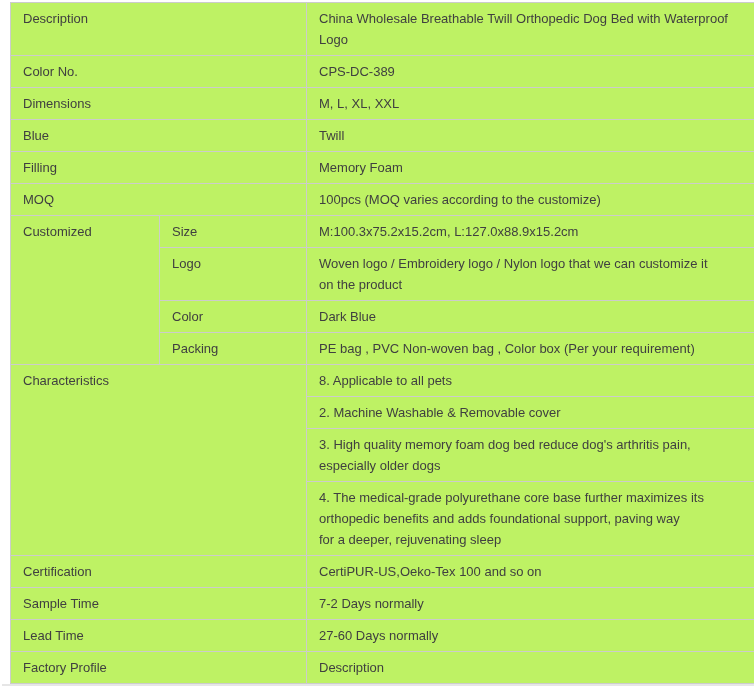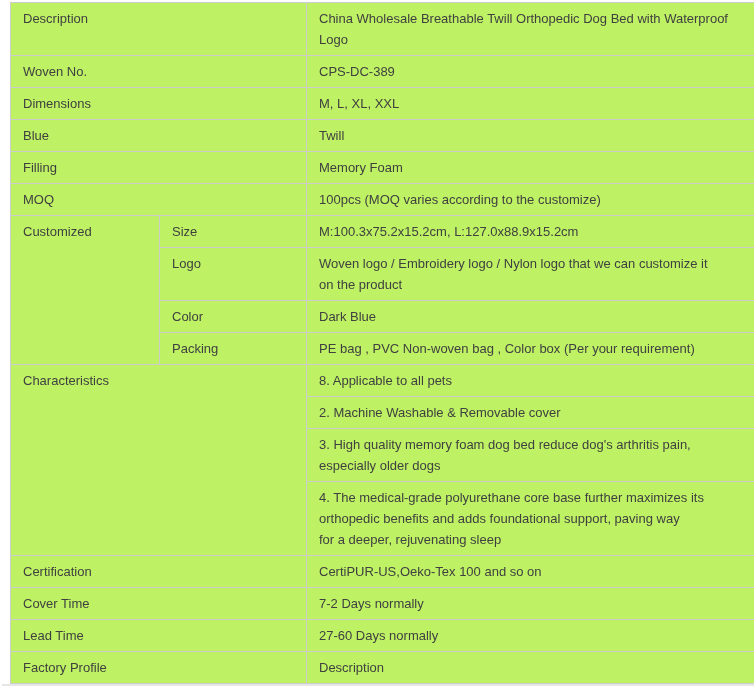--- a/index.html
+++ b/index.html
@@ -50,21 +50,21 @@
     <col style="width:453px">
   </colgroup>
   <tbody>
 
     <tr>
       <td colspan="2">Description</td>
       <td>China Wholesale Breathable Twill Orthopedic Dog Bed with Waterproof
 Logo</td>
     </tr>
     <tr>
-      <td colspan="2">Woven No.</td>
+      <td colspan="2">Color No.</td>
       <td>CPS-DC-389</td>
     </tr>
     <tr>
       <td colspan="2">Dimensions</td>
       <td>M, L, XL, XXL</td>
     </tr>
     <tr>
       <td colspan="2">Blue</td>
       <td>Twill</td>
     </tr>
@@ -111,21 +111,21 @@
       <td>4. The medical-grade polyurethane core base further maximizes its
 orthopedic benefits and adds foundational support, paving way
 for a deeper, rejuvenating sleep</td>
     </tr>
 
     <tr>
       <td colspan="2">Certification</td>
       <td>CertiPUR-US,Oeko-Tex 100 and so on</td>
     </tr>
     <tr>
-      <td colspan="2">Cover Time</td>
+      <td colspan="2">Sample Time</td>
       <td>7-2 Days normally</td>
     </tr>
     <tr>
       <td colspan="2">Lead Time</td>
       <td>27-60 Days normally</td>
     </tr>
     <tr>
       <td colspan="2">Factory Profile</td>
       <td>Description</td>
     </tr>

